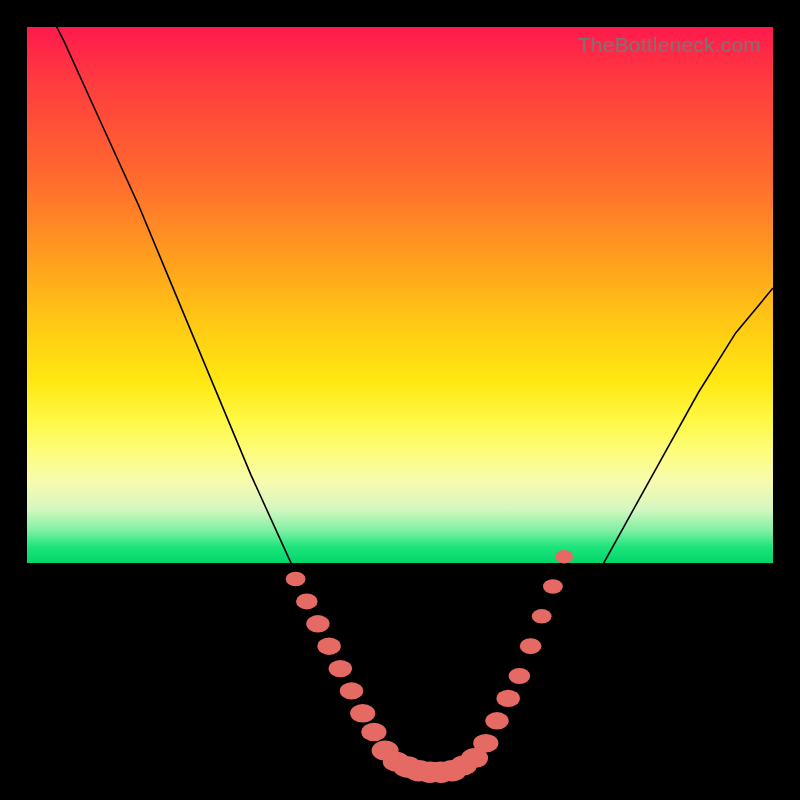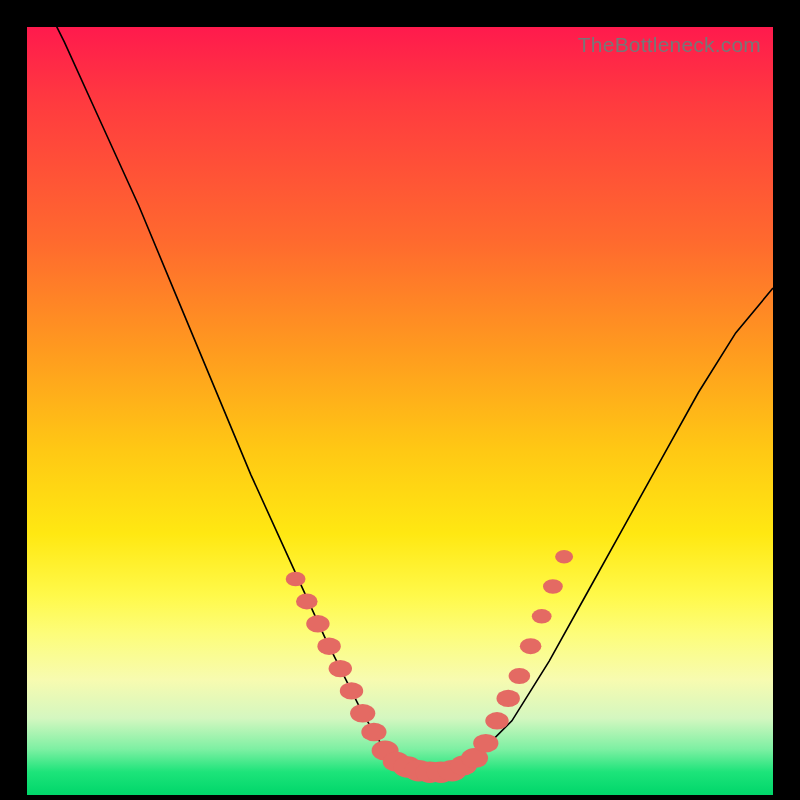--- a/index.html
+++ b/index.html
@@ -9,21 +9,21 @@
     height: 800px;
     background: #000;
     overflow: hidden;
     font-family: Arial, Helvetica, sans-serif;
   }
   .frame {
     position: absolute;
     left: 27px;
     top: 27px;
     width: 746px;
-    height: 768px;
+    height: 536px;
     background: linear-gradient(to bottom,
       #ff1a4d 0%,
       #ff3b3f 10%,
       #ff6a2e 28%,
       #ff9a1f 42%,
       #ffc814 55%,
       #ffe812 66%,
       #fff94a 74%,
       #fdfd7a 79%,
       #f7fbb0 85%,

